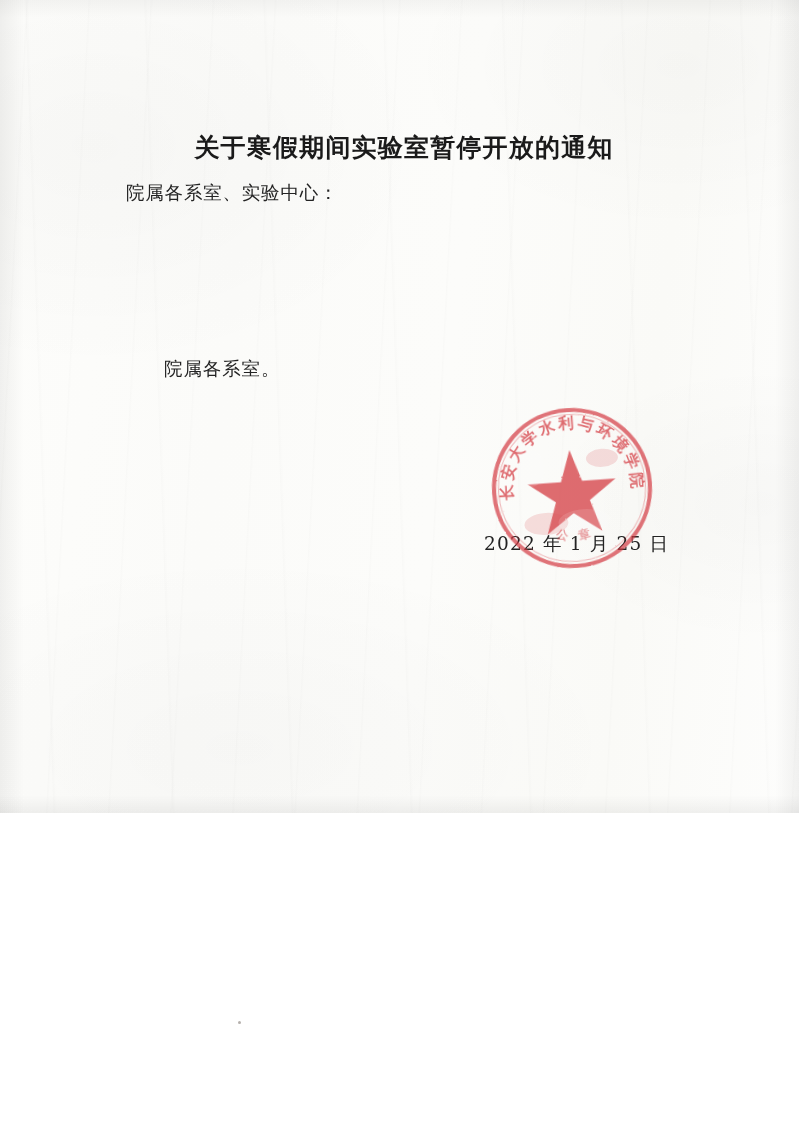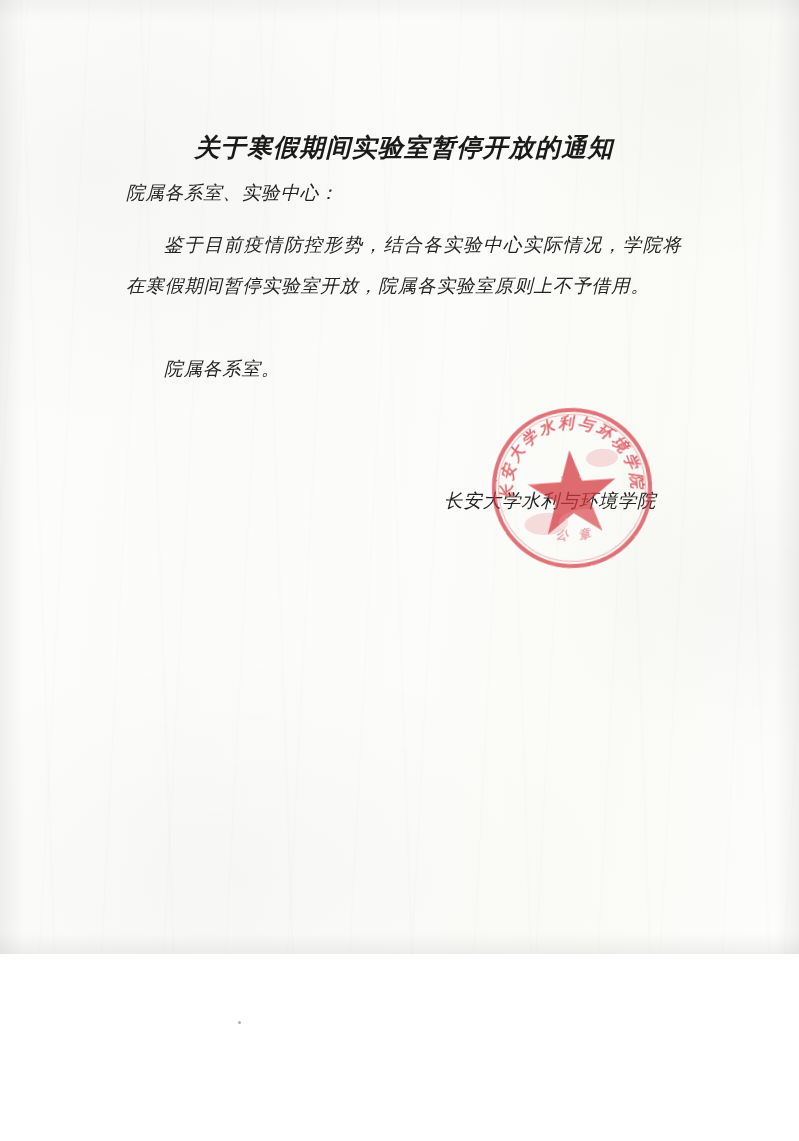--- a/index.html
+++ b/index.html
@@ -11,29 +11,28 @@
     height: 1141px;
     background: #ffffff;
     font-family: "DejaVu Sans", sans-serif;
     overflow: hidden;
   }
 
   
   .page {
     position: relative;
     width: 799px;
-    height: 954px;
+    height: 813px;
     background:
       radial-gradient(ellipse 60% 40% at 12% 18%, rgba(0,0,0,0.022), rgba(0,0,0,0) 70%),
       radial-gradient(ellipse 50% 30% at 85% 8%, rgba(0,0,0,0.020), rgba(0,0,0,0) 70%),
       radial-gradient(ellipse 70% 35% at 30% 92%, rgba(0,0,0,0.020), rgba(0,0,0,0) 70%),
       radial-gradient(ellipse 40% 25% at 95% 62%, rgba(0,0,0,0.018), rgba(0,0,0,0) 70%),
       linear-gradient(97deg, #fdfdfb 0%, #fbfbf9 30%, #fcfcfa 55%, #fafaf7 78%, #fdfdfc 100%);
     box-sizing: border-box;
-    font-style: italic;
   }
 
   
   .scan-streaks {
     position: absolute;
     inset: 0;
     background: repeating-linear-gradient(
       93deg,
       rgba(0,0,0,0.0) 0px,
       rgba(0,0,0,0.0) 26px,
@@ -164,26 +163,25 @@
   <div class="scan-streaks"></div>
   <div class="scan-streaks2"></div>
   <div class="edge-shade"></div>
 
   <div class="doc-body">
 
     <div class="doc-title">关于寒假期间实验室暂停开放的通知</div>
 
     <div class="salutation">院属各系室、实验中心：</div>
 
-    <div class="para para-1">鉴于目前疫情防控形势，结合各实验中心实际情况，学院将在寒假期间暂停实验室开放，院属各实验室原则上不予借用。</div>
 
     <div class="para para-2">院属各系室。</div>
 
-    <div class="signature">长安大学水利与环境学院</div>
-
+
+    <div class="sig-date">2022 年 1 月 25 日</div>
 
     <div class="seal">
       <svg width="172" height="172" viewBox="0 0 172 172" xmlns="http://www.w3.org/2000/svg">
         <defs>
           <path id="sealArcTop" d="M 26,86 A 60,60 0 0 1 146,86" fill="none"></path>
           <path id="sealArcBottom" d="M 34,86 A 52,52 0 0 0 138,86" fill="none"></path>
           <filter id="inkRough" x="-20%" y="-20%" width="140%" height="140%">
             <feTurbulence type="fractalNoise" baseFrequency="0.9" numOctaves="3" result="noise"></feTurbulence>
             <feDisplacementMap in="SourceGraphic" in2="noise" scale="1.6" xChannelSelector="R" yChannelSelector="G"></feDisplacementMap>
           </filter>

